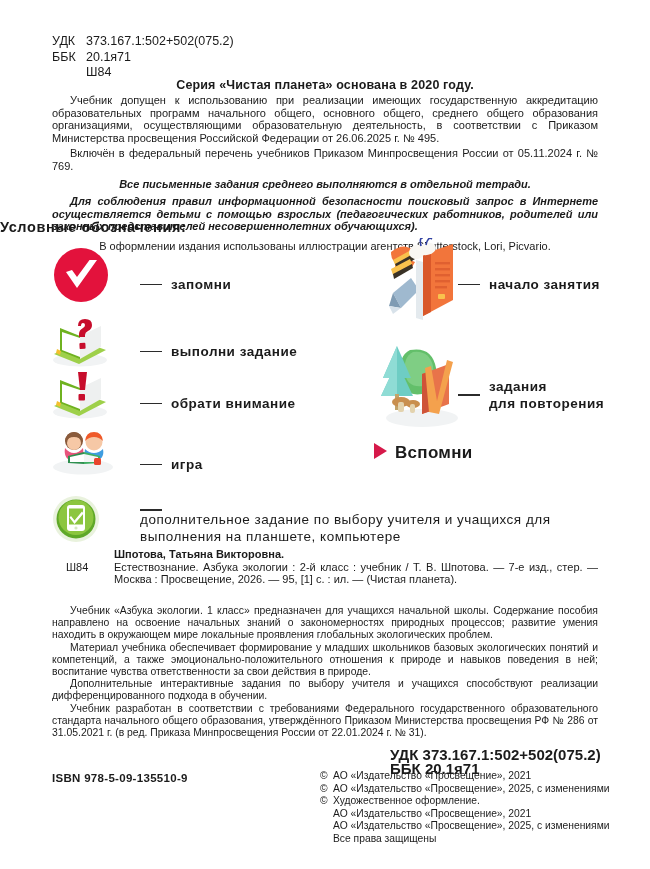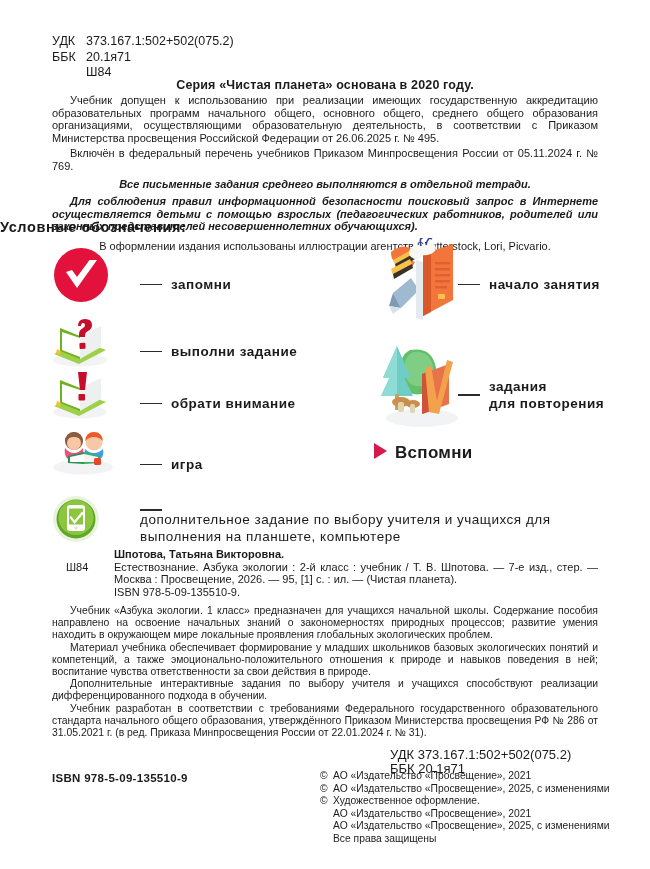--- a/index.html
+++ b/index.html
@@ -73,21 +73,21 @@
   .biblio { position:absolute; left:52px; top:548px; width:546px; font-size:11px; line-height:12.7px; }
   .bib-name { font-weight:bold; padding-left:62px; }
   .bib-desc { position:relative; padding-left:62px; text-align:justify; }
   .bib-desc .shelf { position:absolute; left:14px; top:0; font-weight:normal; }
   .bib-isbn { padding-left:62px; }
 
   .abstract { position:absolute; left:52px; top:605px; width:546px; font-size:10.4px; line-height:12.2px; text-align:justify; }
   .abstract p { margin:0; text-indent:18px; }
 
   
-  .udk2 { position:absolute; left:390px; top:748px; font-weight:normal; font-size:13px; line-height:14px; }
+  .udk2 { position:absolute; left:390px; top:748px; font-weight:bold; font-size:15px; line-height:14px; }
   .isbn-b { position:absolute; left:52px; top:772px; font-weight:bold; font-size:11.5px; letter-spacing:.3px; }
   .copyr { position:absolute; left:320px; top:770px; font-size:10.3px; line-height:12.6px; }
   .copyr .cr { display:flex; }
   .copyr .cmark { width:13px; flex:none; }
   .copyr .ctext { white-space:nowrap; }
   .copyr .ind { padding-left:13px; }
 </style>
 </head>
 <body>
 
@@ -275,21 +275,20 @@
 выполнения  на  планшете,  компьютере</span>
     </div>
   </div>
 
   <div class="biblio">
     <div class="bib-name">Шпотова, Татьяна Викторовна.</div>
     <div class="bib-desc">
       <span class="shelf">Ш84</span>
       <span>Естествознание. Азбука экологии : 2-й класс : учебник / Т. В. Шпотова. — 7-е изд., стер. — Москва : Просвещение, 2026. — 95, [1] с. : ил. — (Чистая планета).</span>
     </div>
-    <div class="bib-isbn">ISBN 978-5-09-135510-9.</div>
   </div>
 
   <div class="abstract">
     <p>Учебник «Азбука экологии. 1 класс» предназначен для учащихся начальной школы. Содержание пособия направлено на освоение начальных знаний о закономерностях природных процессов; развитие умения находить в окружающем мире локальные проявления глобальных экологических проблем.</p>
     <p>Материал учебника обеспечивает формирование у младших школьников базовых экологических понятий и компетенций, а также эмоционально-положительного отношения к природе и навыков поведения в ней; воспитание чувства ответственности за свои действия в природе.</p>
     <p>Дополнительные интерактивные задания по выбору учителя и учащихся способствуют реализации дифференцированного подхода в обучении.</p>
     <p>Учебник разработан в соответствии с требованиями Федерального государственного образовательного стандарта начального общего образования, утверждённого Приказом Министерства просвещения РФ № 286 от 31.05.2021 г. (в ред. Приказа Минпросвещения России от 22.01.2024 г. № 31).</p>
   </div>
 
   <div class="udk2">

